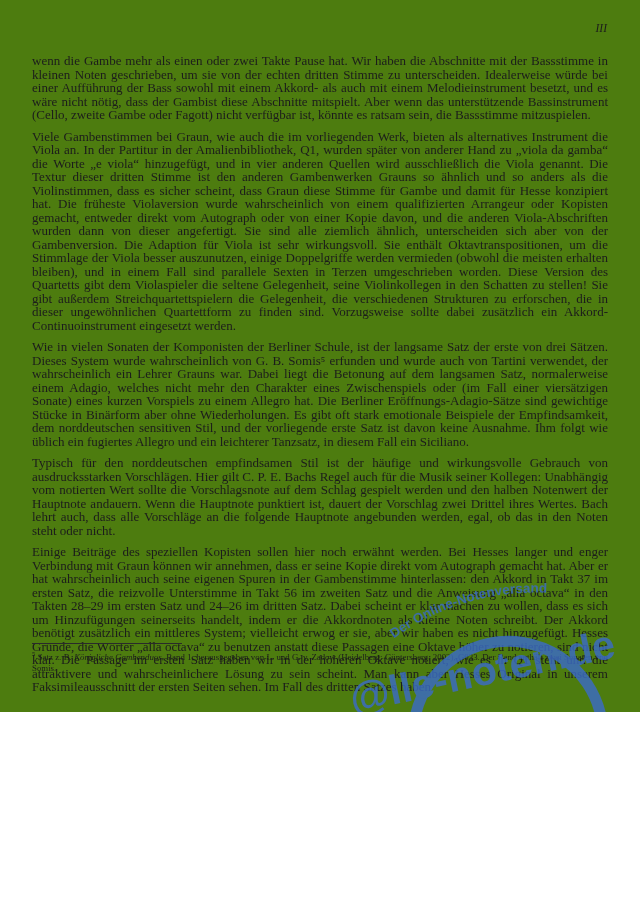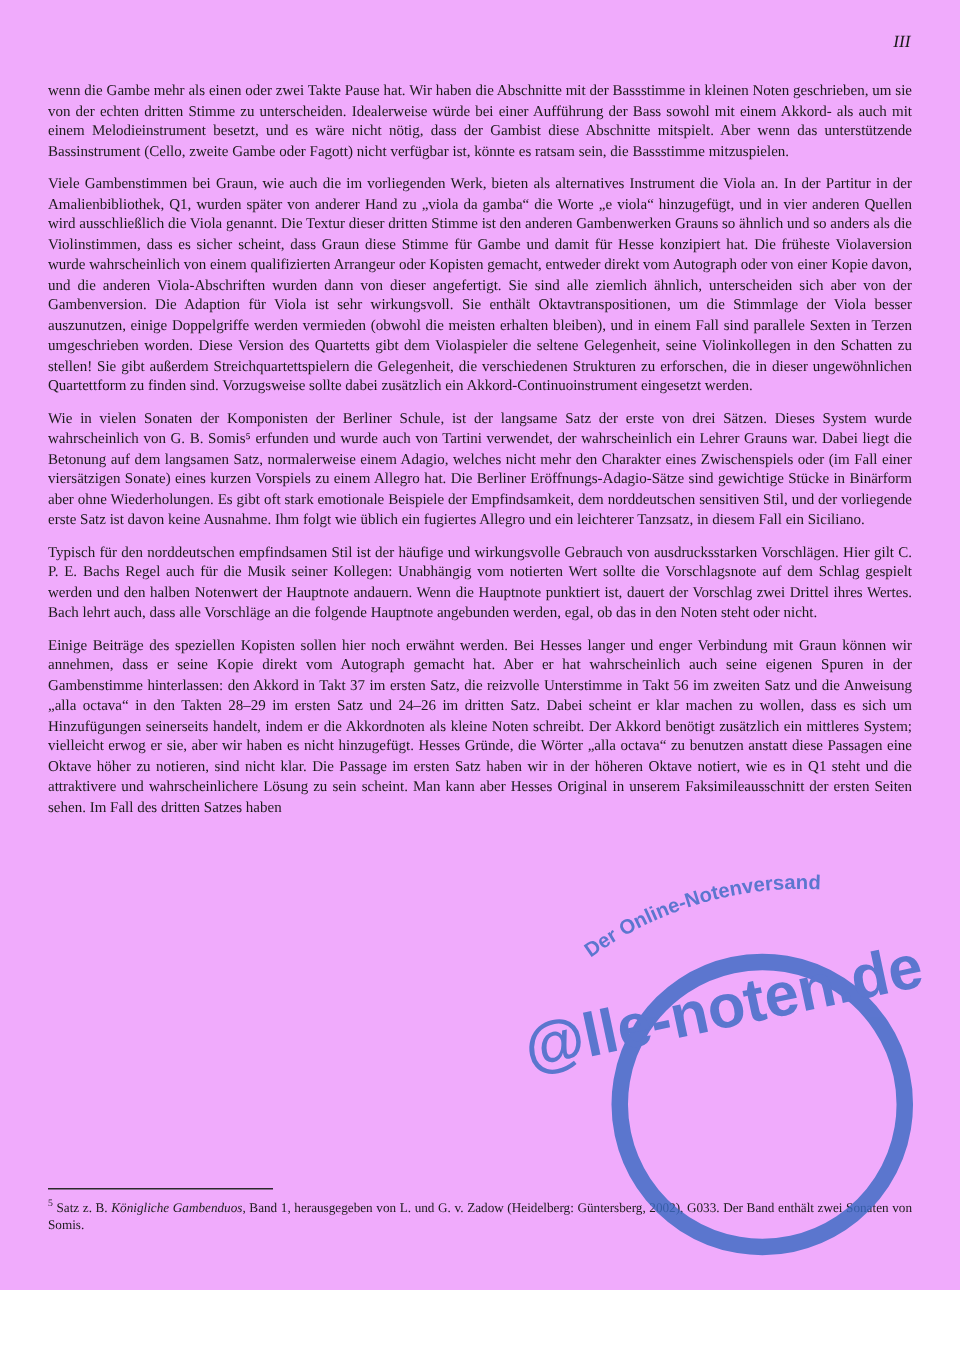--- a/index.html
+++ b/index.html
@@ -1,42 +1,42 @@
 <!DOCTYPE html>
 <html lang="de"><head>
 <meta charset="utf-8">
 <style>
   html, body { margin: 0; padding: 0; }
   body { width: 640px; height: 906px; background: #ffffff; }
   .page {
     position: relative;
     width: 640px;
-    height: 860px;
-    background: #f0abfc;
+    height: 712px;
+    background: #4d7c0f;
     overflow: hidden;
     font-family: "Liberation Serif", "DejaVu Serif", serif;
     color: #1c1c1c;
   }
   .header-num {
     position: absolute;
     top: 22px;
     right: 33px;
     font-size: 11.5px;
     font-style: italic;
     color: #1c1c1c;
   }
   .text-block {
     position: absolute;
     top: 54px;
     left: 32px;
     width: 576px;
   }
   .text-block p {
     margin: 0 0 8px 0;
-    font-size: 10px;
+    font-size: 13px;
     line-height: 13.5px;
     text-align: justify;
     hyphens: auto;
   }
   .footnote-area {
     position: absolute;
     left: 32px;
     bottom: 38px;
     width: 576px;
   }

